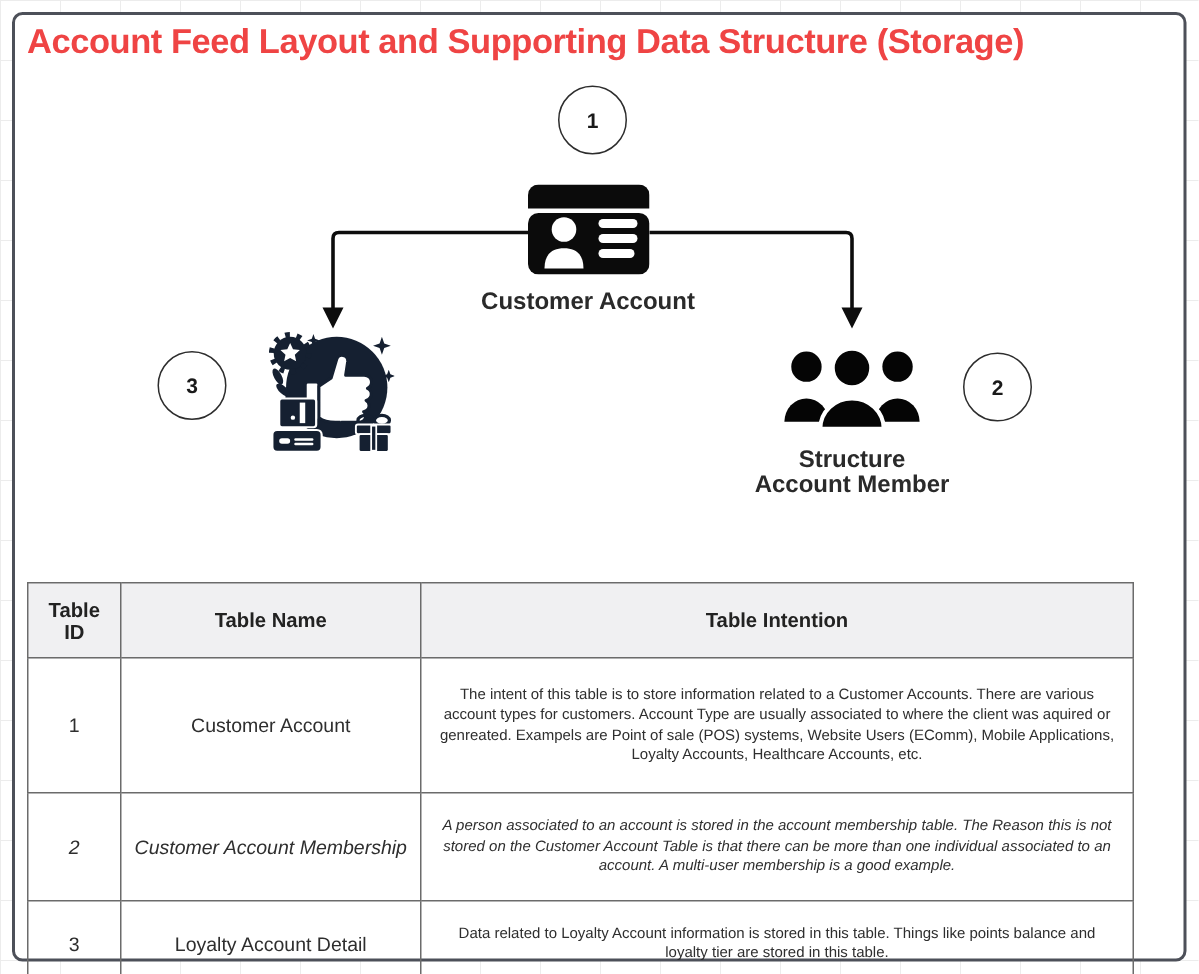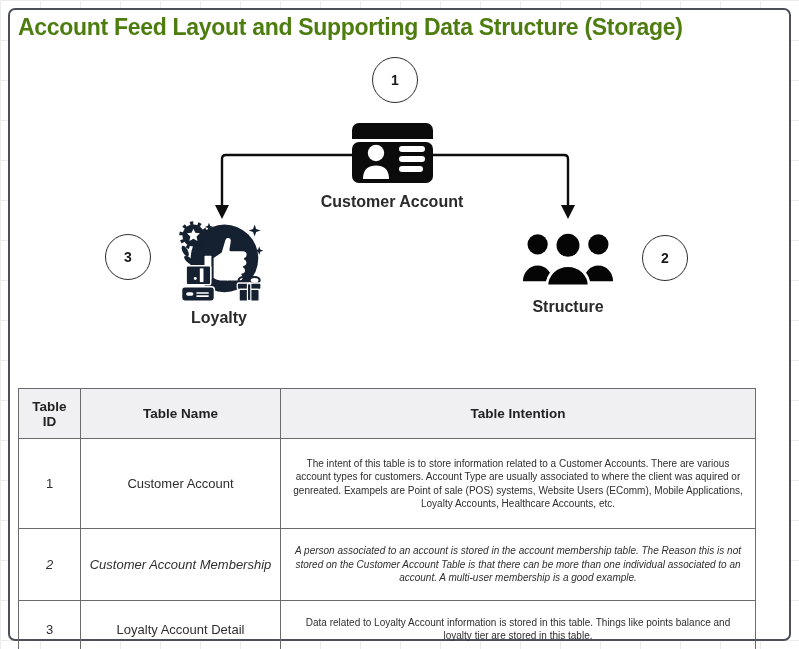--- a/index.html
+++ b/index.html
@@ -13,21 +13,21 @@
     background-size:40px 40px;
     overflow:hidden;
     color:#222;
   }
   .canvas{
     position:absolute;left:8px;top:8px;width:779px;height:629px;
     background:#ffffff;border:2px solid #4d5059;border-radius:7px;
   }
   .page-title{
     position:absolute;left:8px;top:4px;
-    font-size:23px;font-weight:bold;color:#4d7c0f;letter-spacing:-0.3px;
+    font-size:23px;font-weight:bold;color:#ef4444;letter-spacing:-0.3px;
     white-space:nowrap;
   }
   .badge{
     position:absolute;width:46px;height:46px;border-radius:50%;
     background:#fff;border:1.5px solid #2d2d2d;
     display:flex;align-items:center;justify-content:center;
     font-size:14px;font-weight:bold;color:#1a1a1a;box-sizing:border-box;
     z-index:3;
   }
   .node-label{
@@ -131,38 +131,36 @@
       <g>
         <ellipse cx="75" cy="66" rx="5.5" ry="3.6" fill="none" stroke="#152031" stroke-width="2.4"></ellipse>
         <ellipse cx="87" cy="66" rx="5.5" ry="3.6" fill="none" stroke="#152031" stroke-width="2.4"></ellipse>
         <rect x="68" y="69" width="26" height="7" rx="1.5" fill="#152031" stroke="#fff" stroke-width="1.4"></rect>
         <rect x="70" y="76" width="22" height="13" rx="1.5" fill="#152031" stroke="#fff" stroke-width="1.4"></rect>
         <rect x="78.5" y="69" width="5" height="20" fill="#fff"></rect>
         <rect x="79.8" y="70.5" width="2.4" height="17" fill="#152031"></rect>
       </g>
     </svg>
   </div>
-  <div class="node-label" style="left:134px;top:299px;width:150px;">
-    <span>Loyalty</span>
-  </div>
 
   <div class="icon-wrap" style="left:512px;top:222px;width:92px;height:58px;">
     <svg width="92" height="58" viewBox="0 0 100 62">
       <g fill="#050505">
         <circle cx="17" cy="13" r="11"></circle>
         <circle cx="83" cy="13" r="11"></circle>
         <path d="M1 53 a16 17 0 0 1 32 0 z"></path>
         <path d="M67 53 a16 17 0 0 1 32 0 z"></path>
       </g>
       <circle cx="50" cy="14" r="14" fill="#050505" stroke="#fff" stroke-width="3"></circle>
       <path d="M27 58 a23 22 0 0 1 46 0 z" fill="#050505" stroke="#fff" stroke-width="3"></path>
     </svg>
   </div>
   <div class="node-label" style="left:483px;top:288px;width:150px;">
     <span>Structure</span>
+    <span>Account Member</span>
   </div>
 
   <table class="dict-table">
     <colgroup>
         <col style="width:62px">
         <col style="width:200px">
         <col style="width:475px">
       </colgroup>
     <thead>
       <tr>

